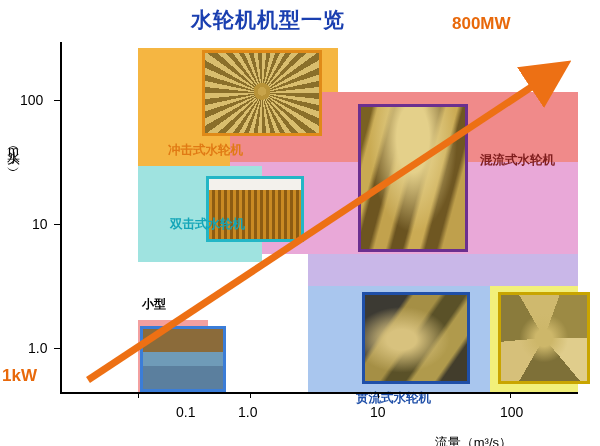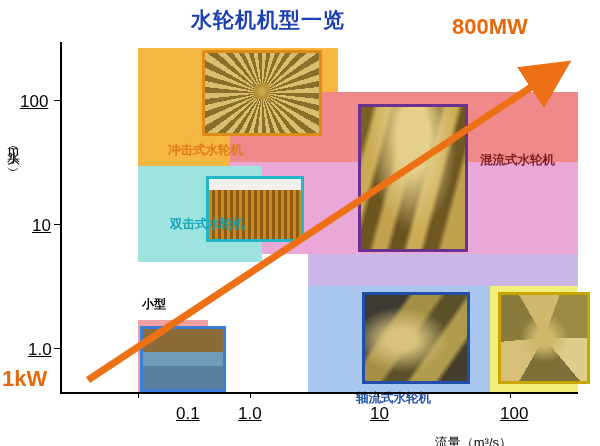--- a/index.html
+++ b/index.html
@@ -25,21 +25,21 @@
     left:60px; top:42px; width:518px; height:352px;
   }
   .axis-line { position:absolute; background:#000; }
   .axis-y { left:0; top:0; width:2px; height:352px; }
   .axis-x { left:0; top:350px; width:518px; height:2px; }
 
   .tick-x { position:absolute; width:1px; height:6px; background:#000; top:350px; }
   .tick-y { position:absolute; height:1px; width:6px; background:#000; left:-6px; }
 
   .tlabel {
-    position:absolute; font-size:17px; color:#000; white-space:nowrap;text-decoration:underline;
+    position:absolute; font-size:14px; color:#000; white-space:nowrap;
   }
   .ylabel-txt {
     position:absolute; left:4px; top:140px;
     font-size:13px; color:#000;
     writing-mode:vertical-rl; text-orientation:upright;
     letter-spacing:1px;
   }
   .xlabel-txt {
     position:absolute; left:0; top:414px; width:512px; text-align:right;
     font-size:13px; color:#000;margin-top:20px;
@@ -128,21 +128,21 @@
   .l-impulse { left:108px; top:100px; color:#e07a14; }
   .l-cross   { left:110px; top:146px; color:#14a5b8;margin-top:28px; }
   .l-francis { left:420px; top:110px; color:#7f1d1d; }
   .l-tubular { left:296px; top:348px; color:#1f4fa8; }
   .l-axial   { left:432px; top:348px; color:#000000; }
   .l-small   { left:82px;  top:254px; color:#000000; font-size:12px; }
 
   
   .arrow-svg { position:absolute; left:0; top:0; width:518px; height:352px; overflow:visible; }
 
-  .cap { position:absolute; font-size:22px; font-weight:bold; white-space:nowrap; }
+  .cap { position:absolute; font-size:17px; font-weight:bold; white-space:nowrap; }
   .cap-800 { left:452px; top:14px; color:#e8690b; }
   .cap-1kw { left:2px;  top:366px; color:#e8690b; }
 </style>
 </head>
 <body>
 
 <div id="root">
 
   <div class="title">水轮机机型一览</div>
 
@@ -181,21 +181,21 @@
         <marker id="ah" markerWidth="7" markerHeight="7" refX="3" refY="3.5" orient="auto">
           <polygon points="0,0 7,3.5 0,7" fill="#ed7014"></polygon>
         </marker>
       </defs>
       <line x1="28" y1="338" x2="488" y2="34" stroke="#ed7014" stroke-width="7" marker-end="url(#ah)"></line>
     </svg>
 
     <div class="zlabel l-impulse">冲击式水轮机</div>
     <div class="zlabel l-cross">双击式水轮机</div>
     <div class="zlabel l-francis">混流式水轮机</div>
-    <div class="zlabel l-tubular">轴流式水轮机</div>
+    <div class="zlabel l-tubular">贯流式水轮机</div>
     <div class="zlabel l-small">小型</div>
 
     <div class="axis-line axis-y"></div>
     <div class="axis-line axis-x"></div>
 
     <div class="tick-y" style="top:58px;"></div>
     <div class="tick-y" style="top:182px;"></div>
     <div class="tick-y" style="top:306px;"></div>
 
     <div class="tlabel" style="left:-40px; top:50px;">100</div>

